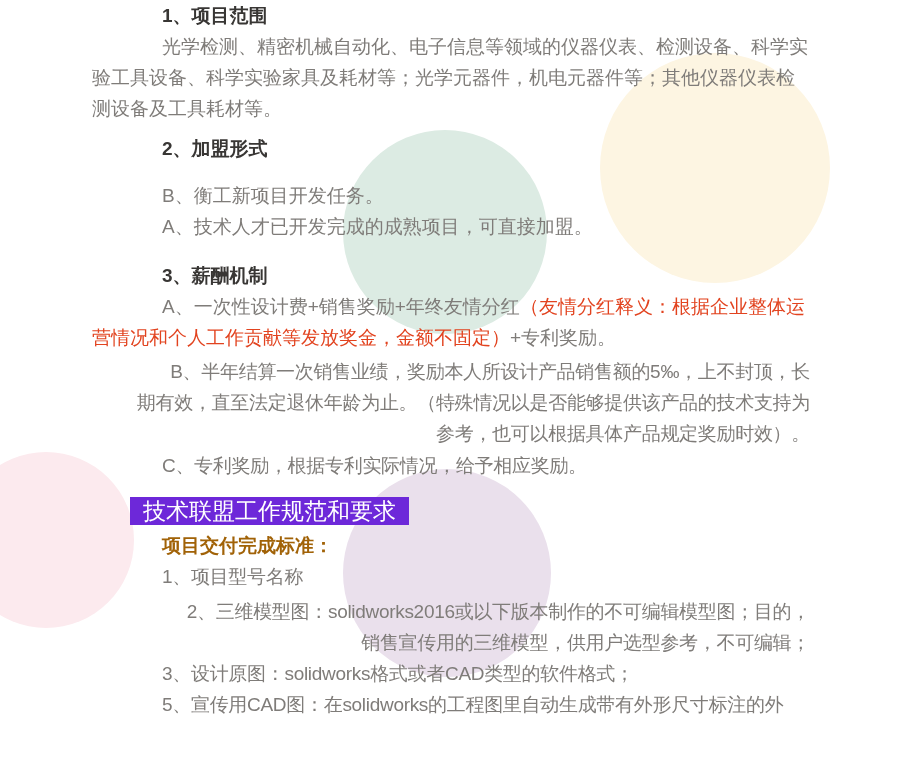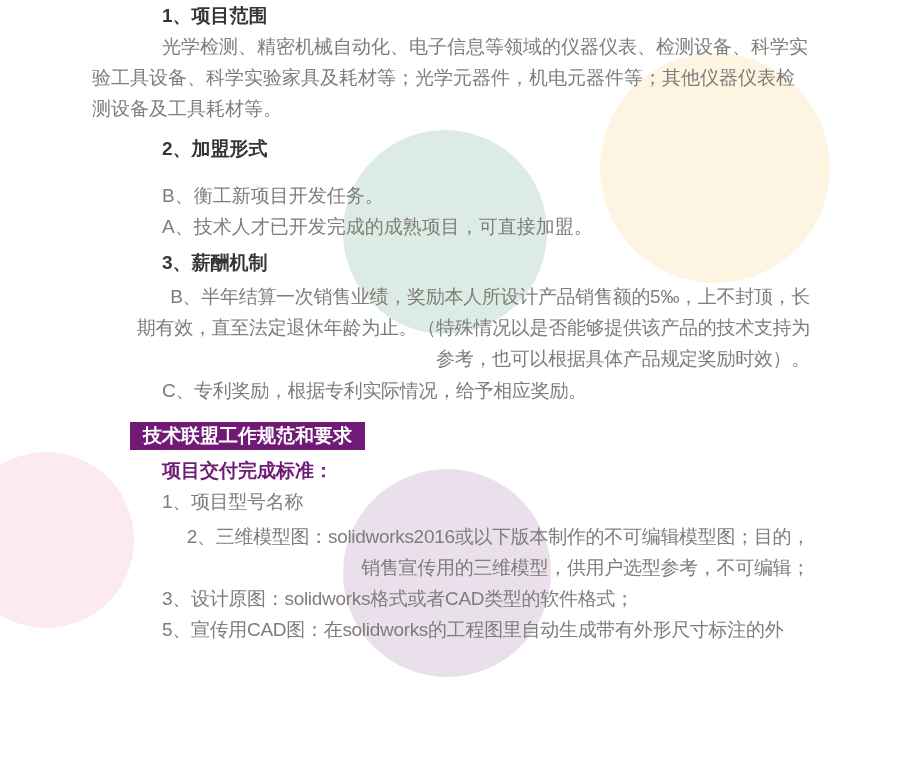--- a/index.html
+++ b/index.html
@@ -19,30 +19,30 @@
   .content{position:absolute;left:0;top:0;right:0;bottom:0;padding:0 90px 12px 92px;z-index:1;}
 
   .sec-h{margin:0;font-size:19px;line-height:31px;font-weight:bold;color:#383634;text-indent:70px;}
   .body {margin:0;font-size:19px;line-height:31px;color:#7f7c79;text-indent:70px;}
   .red  {color:#e2431f;}
   .cond {letter-spacing:-0.3px;}
   .pre  {white-space:pre-wrap;text-align:right;}
 
   .mt1 {margin-top:1px;}  .mt3 {margin-top:3px;}  .mt4 {margin-top:4px;}
   .mt5 {}  .mt8 {margin-top:0;}  .mt9 {margin-top:9px;}
-  .mt14{margin-top:5px;} .mt16{margin-top:16px;}
+  .mt14{margin-top:18px;} .mt16{margin-top:16px;}
 
   .banner-row{margin:16px 0 0 38px;}
   .banner{
     display:inline-block;
-    background:#701a75;color:#ffffff;
-    font-size:19px;font-weight:bold;line-height:28px;
+    background:#6d28d9;color:#ffffff;
+    font-size:23px;font-weight:normal;line-height:28px;
     padding:0 13px;
   }
-  .std-h{margin:5px 0 0;font-size:19px;line-height:31px;font-weight:bold;color:#701a75;text-indent:70px;}
+  .std-h{margin:5px 0 0;font-size:19px;line-height:31px;font-weight:bold;color:#a16207;text-indent:70px;}
 </style>
 </head>
 <body>
 
 <div class="page">
 
   <div class="circle c-green"></div>
   <div class="circle c-cream"></div>
   <div class="circle c-pink"></div>
   <div class="circle c-purple"></div>
@@ -50,20 +50,21 @@
   <div class="content">
 
     <h2 class="sec-h">1、项目范围</h2>
     <p class="body">光学检测、精密机械自动化、电子信息等领域的仪器仪表、检测设备、科学实验工具设备、科学实验家具及耗材等；光学元器件，机电元器件等；其他仪器仪表检测设备及工具耗材等。</p>
 
     <h2 class="sec-h mt9">2、加盟形式</h2>
     <p class="body mt16">B、衡工新项目开发任务。</p>
     <p class="body">A、技术人才已开发完成的成熟项目，可直接加盟。</p>
 
     <h2 class="sec-h mt14">3、薪酬机制</h2>
+    <p class="body"><span>A、一次性设计费+销售奖励+年终友情分红</span><span class="red">（友情分红释义：根据企业整体运营情况和个人工作贡献等发放奖金，金额不固定）</span><span>+专利奖励。</span></p>
     <p class="body cond pre mt3">B、半年结算一次销售业绩，奖励本人所设计产品销售额的5‰，上不封顶，长
 期有效，直至法定退休年龄为止。（特殊情况以是否能够提供该产品的技术支持为
 参考，也可以根据具体产品规定奖励时效）。</p>
     <p class="body cond mt1">C、专利奖励，根据专利实际情况，给予相应奖励。</p>
 
     <div class="banner-row">
       <span class="banner">技术联盟工作规范和要求</span>
     </div>
 
     <h3 class="std-h">项目交付完成标准：</h3>

